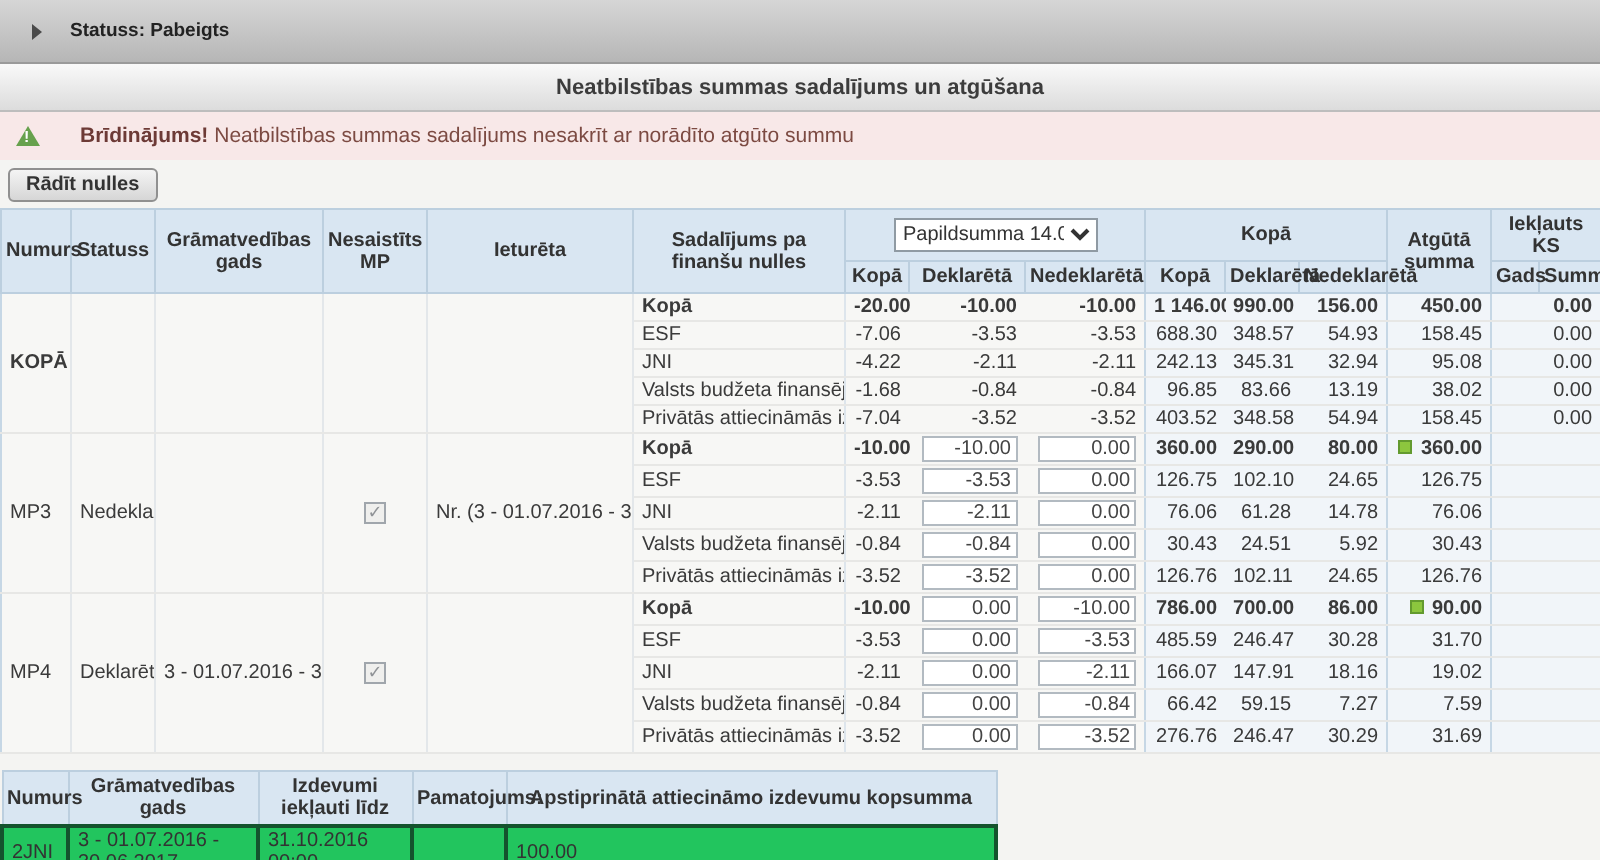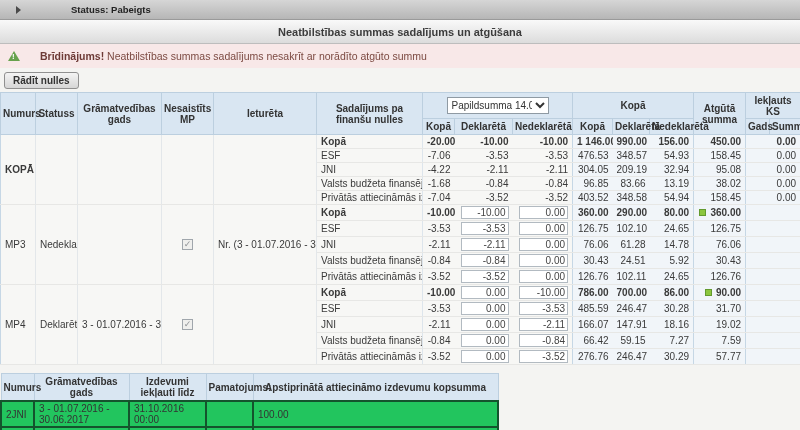--- a/index.html
+++ b/index.html
@@ -5,23 +5,23 @@
   * { box-sizing: border-box; }
   html,body { margin:0; padding:0; }
   body {
     width:800px; height:430px; overflow:hidden;
     font-family:"Liberation Sans", sans-serif;
     background:#f4f4f2; color:#333; font-size:10px;
   }
 
   
   .topbar {
-    height:20px; background:linear-gradient(#d6d6d6,#b6b6b6);
+    height:32px; background:linear-gradient(#d6d6d6,#b6b6b6);
     border-bottom:1px solid #9a9a9a;
-    display:flex; align-items:center; font-size:9.5px; font-weight:bold; color:#222;gap:36px;
+    display:flex; align-items:center; font-size:9.5px; font-weight:bold; color:#222;
   }
   .tri { width:0; height:0; border-top:4px solid transparent; border-bottom:4px solid transparent;
          border-left:5px solid #4a4a4a; margin:0 10px 0 16px; }
   .topbar span { margin-right:14px; }
 
   
   .titlebar {
     height:24px; background:linear-gradient(#f9f9f9,#dcdcdc);
     border-bottom:1px solid #bdbdbd;
     display:flex; align-items:center; justify-content:center;
@@ -167,34 +167,34 @@
         <td class="tint num b">156.00</td>
         <td class="c-atguta tint num b">450.00</td>
         <td class="c-ksgads tint b"></td>
         <td class="tint num b">0.00</td>
       </tr>
       <tr class="h14">
         <td class="c-avots">ESF</td>
         <td class="c-pkopa num">-7.06</td>
         <td class="num">-3.53</td>
         <td class="num">-3.53</td>
-        <td class="c-kkopa tint num">476.53</td>
+        <td class="c-kkopa tint num">688.30</td>
         <td class="tint num">348.57</td>
         <td class="tint num">54.93</td>
         <td class="c-atguta tint num">158.45</td>
         <td class="c-ksgads tint"></td>
         <td class="tint num">0.00</td>
       </tr>
       <tr class="h14">
         <td class="c-avots">JNI</td>
         <td class="c-pkopa num">-4.22</td>
         <td class="num">-2.11</td>
         <td class="num">-2.11</td>
-        <td class="c-kkopa tint num">304.05</td>
-        <td class="tint num">209.19</td>
+        <td class="c-kkopa tint num">242.13</td>
+        <td class="tint num">345.31</td>
         <td class="tint num">32.94</td>
         <td class="c-atguta tint num">95.08</td>
         <td class="c-ksgads tint"></td>
         <td class="tint num">0.00</td>
       </tr>
       <tr class="h14">
         <td class="c-avots">Valsts budžeta finansējums</td>
         <td class="c-pkopa num">-1.68</td>
         <td class="num">-0.84</td>
         <td class="num">-0.84</td>
@@ -340,21 +340,21 @@
         <td class="tint num"></td>
       </tr>
       <tr class="h16 group-end">
         <td class="c-avots">Privātās attiecināmās izmaksas</td>
         <td class="c-pkopa num">-3.52</td>
         <td class="num"><input class="cell-input" value="0.00" style=""></td>
         <td class="num"><input class="cell-input" value="-3.52" style=""></td>
         <td class="c-kkopa tint num">276.76</td>
         <td class="tint num">246.47</td>
         <td class="tint num">30.29</td>
-        <td class="c-atguta tint num">57.77</td>
+        <td class="c-atguta tint num">31.69</td>
         <td class="c-ksgads tint"></td>
         <td class="tint num"></td>
       </tr>
     </tbody>
 </table>
 
 <table class="bottom">
   <colgroup>
     <col style="width:33px">
       <col style="width:95px">

